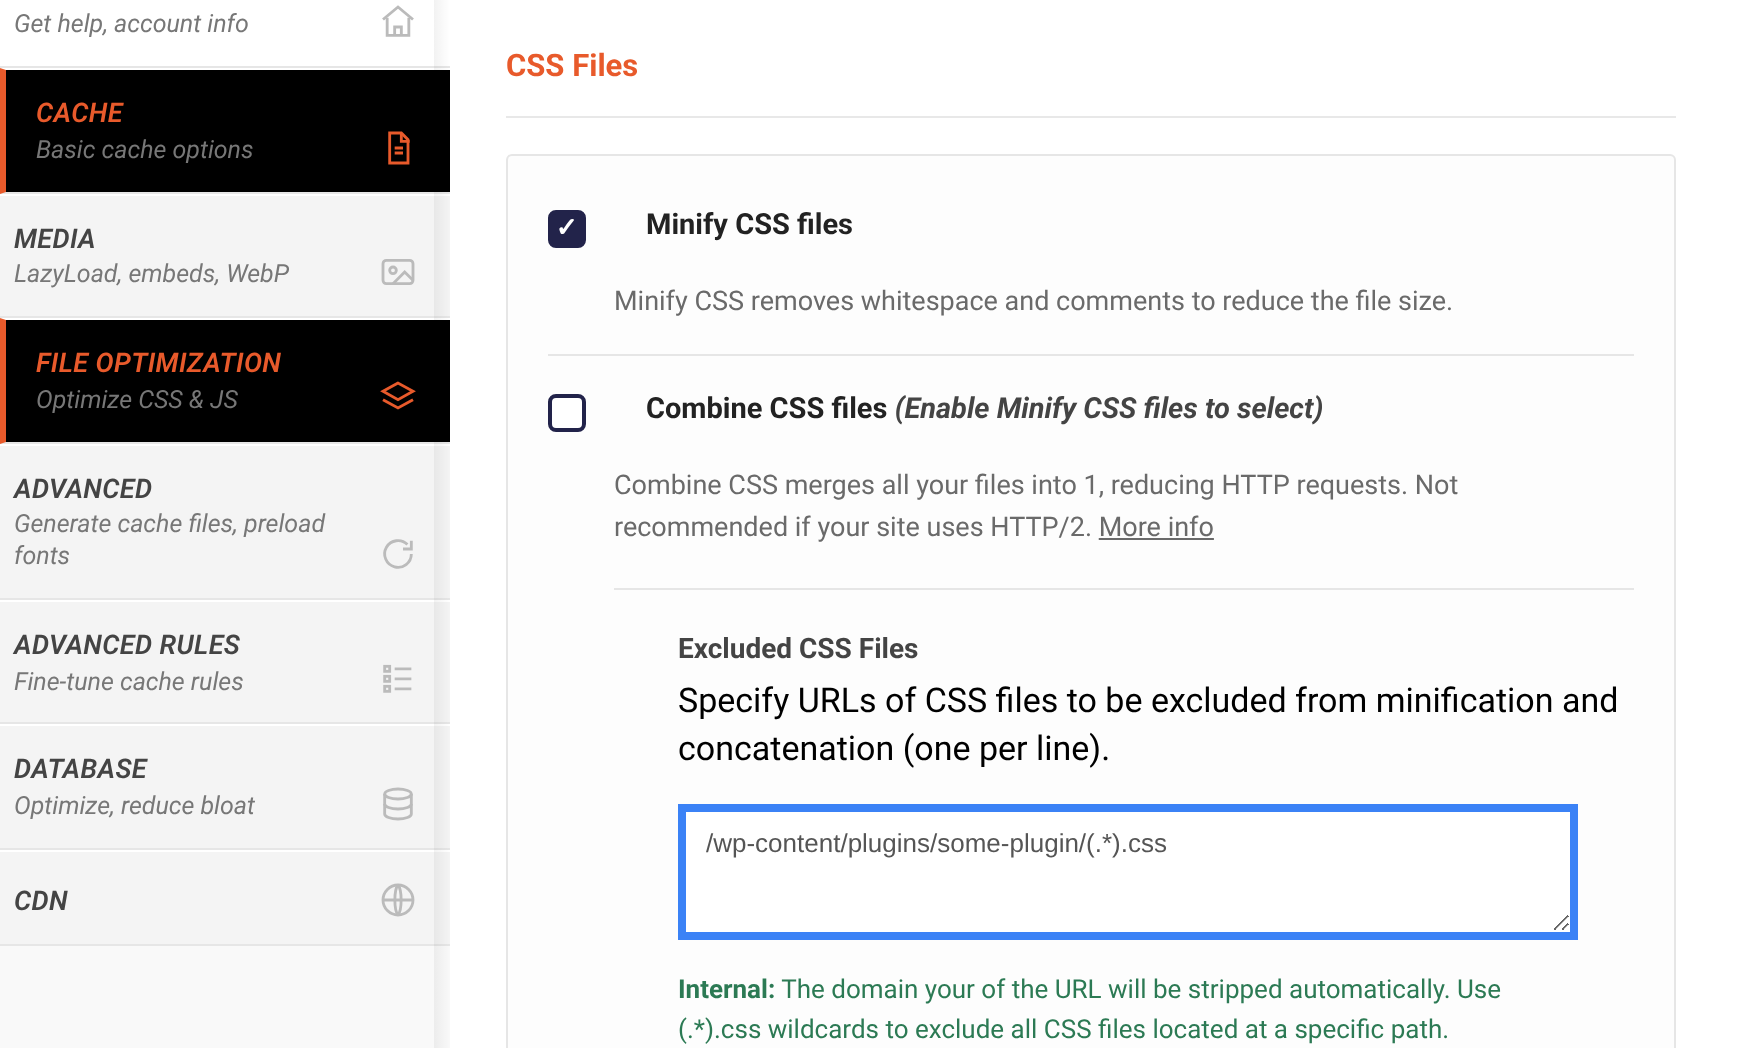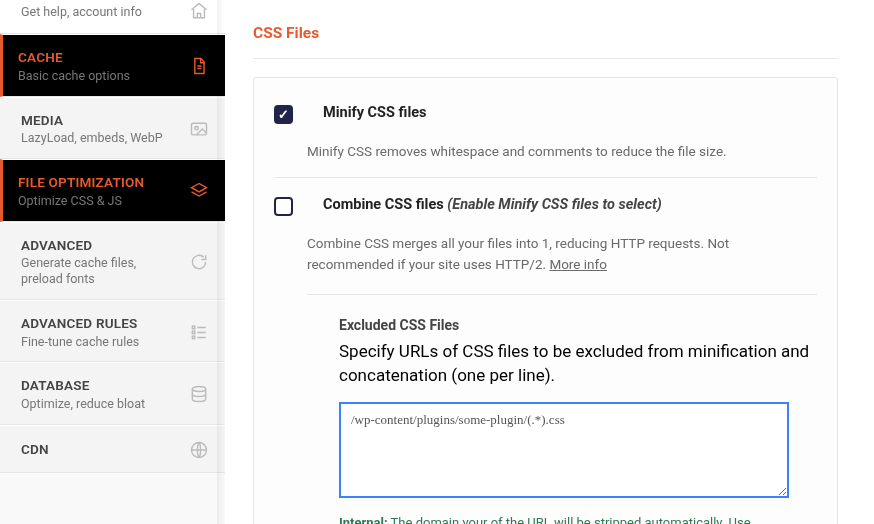--- a/index.html
+++ b/index.html
@@ -24,26 +24,27 @@
     content: "";
     position: absolute;
     top: 0; bottom: 0; right: 0;
     width: 8px;
     background: linear-gradient(to right, rgba(0,0,0,0.05), rgba(0,0,0,0));
     pointer-events: none;
   }
   .side-item {
     display: flex;
     justify-content: space-between;
-    align-items: center;
-    padding: 14px 16px 12px 21px;
+    align-items: flex-end;
+    padding: 14px 16px 12px 7px;
     cursor: pointer;
     background: #f4f4f4;
     border-bottom: 1px solid #e6e6e6;
     border-top: 1px solid #fff;
+    font-style: italic;
   }
   .side-item.selected {
     background: #000000;
     border-left: 3px solid #e85a2b;
     padding-left: 15px;
   }
   .side-item .texts { line-height: 1.25; }
   .side-item .title {
     font-weight: 600;
     font-size: 13.5px;
@@ -173,24 +174,24 @@
   }
   .excluded-desc {
     margin-top: 6px;
     color: #000000;
     font-size: 17px;
     line-height: 1.45;
   }
   textarea {
     margin-top: 14px;
     width: 450px;
-    height: 96px;
-    border: 2px solid #3b82f6;
+    height: 68px;
+    border: 4px solid #3b82f6;
     padding: 8px 10px;
-    font-family: Liberation Serif, serif;
+    font-family: Liberation Sans, sans-serif;
     font-size: 13px;
     color: #555;
     resize: both;
     background: #fff;
   }
   .notes {
     margin-top: 12px;
     font-size: 13px;
     line-height: 1.55;
     color: #2c7a54;

